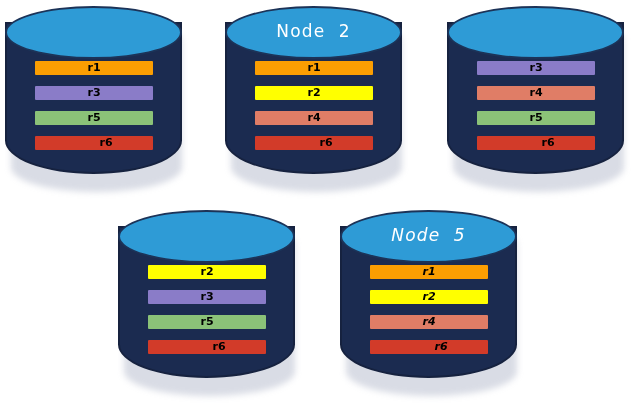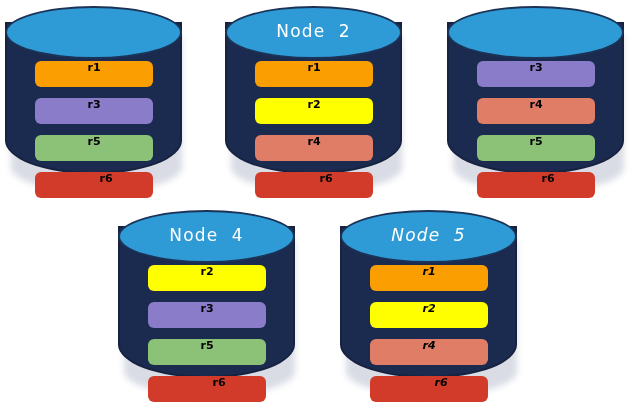--- a/index.html
+++ b/index.html
@@ -79,23 +79,23 @@
   
   .bars {
     position: absolute;
     left: 30px;
     top: 55px;
     width: 118px;
   }
 
   .bar {
     position: relative;
-    height: 26px;
+    height: 14px;
     margin-bottom: 11px;
-    border-radius: 6px;
+    border-radius: 1px;
     text-align: center;
     font-size: 11px;
     font-weight: bold;
     color: #000000;
     line-height: 14px;
     box-sizing: border-box;
   }
   .bar:last-child { margin-bottom: 0; padding-left: 24px; }
 </style>
 </head>
@@ -133,21 +133,20 @@
         <div class="bar" style="background: rgb(138, 124, 200);">r3</div>
         <div class="bar" style="background: rgb(224, 125, 102);">r4</div>
         <div class="bar" style="background: rgb(139, 194, 120);">r5</div>
         <div class="bar" style="background: rgb(210, 59, 41);">r6</div>
       </div>
     </div>
     <div class="node" style="left: 118px; top: 210px;">
       <div class="cyl-shadow"></div>
       <div class="cyl-body"></div>
       <div class="cyl-top"></div>
-      <div class="node-label">Node  4</div>
       <div class="bars">
         <div class="bar" style="background: rgb(255, 255, 0);">r2</div>
         <div class="bar" style="background: rgb(138, 124, 200);">r3</div>
         <div class="bar" style="background: rgb(139, 194, 120);">r5</div>
         <div class="bar" style="background: rgb(210, 59, 41);">r6</div>
       </div>
     </div>
     <div class="node" style="left: 340px; top: 210px; font-style: italic;">
       <div class="cyl-shadow"></div>
       <div class="cyl-body"></div>

